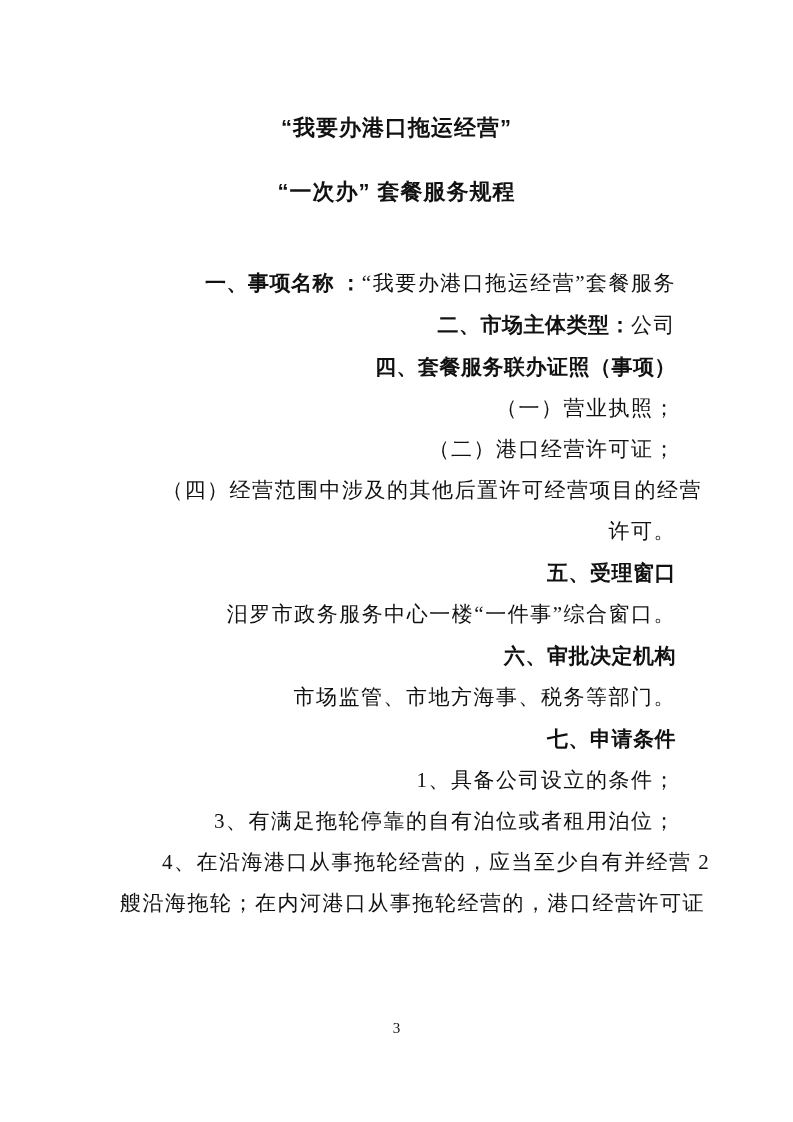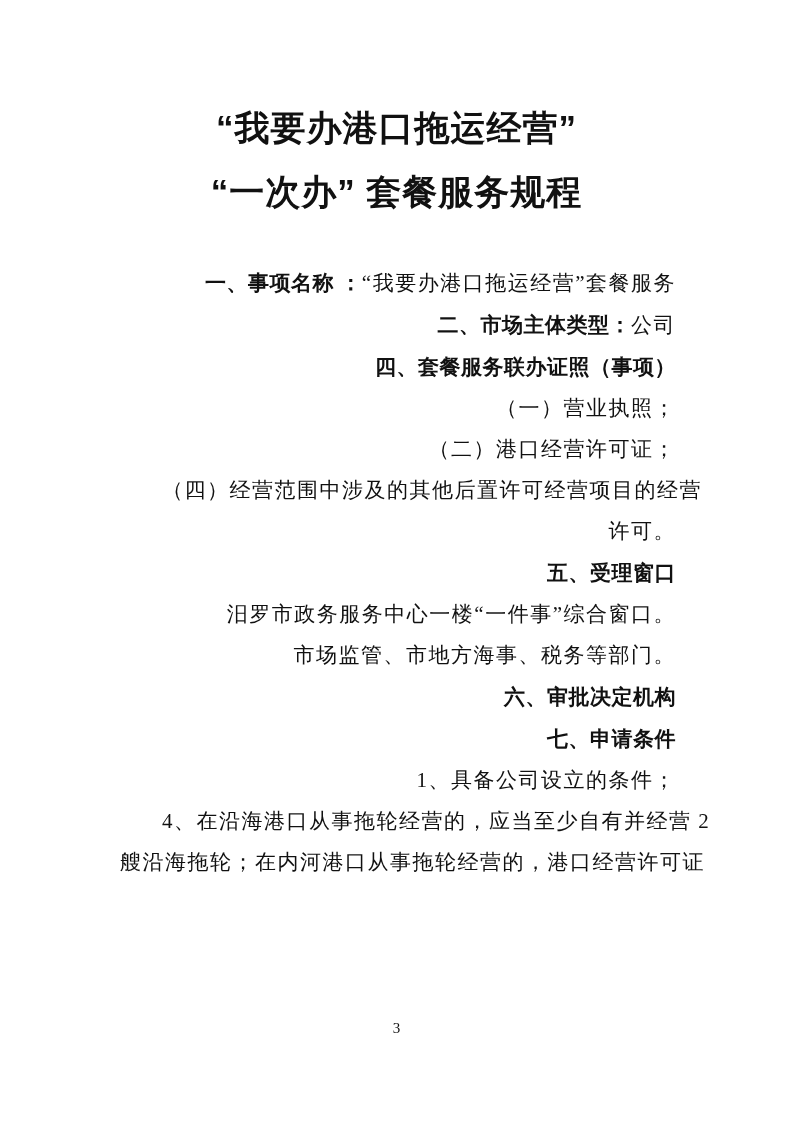--- a/index.html
+++ b/index.html
@@ -12,21 +12,21 @@
     overflow: hidden;
   }
   .title-block {
     position: absolute;
     top: 96px;
     left: 0;
     right: 0;
     text-align: center;
     font-family: "Liberation Sans", sans-serif;
     font-weight: bold;
-    font-size: 35px;
+    font-size: 22px;
     letter-spacing: 1px;
   }
   .title-line { line-height: 64px; }
   .content {
     position: absolute;
     top: 262px;
     left: 120px;
     width: 556px;
     font-size: 21px;
   }
@@ -82,28 +82,29 @@
 
 
     <div class="line indent"><span class="txt">（四）经营范围中涉及的其他后置许可经营项目的经营</span></div>
 
     <div class="line"><span class="txt">许可。</span></div>
 
     <div class="line"><span class="lbl">五、受理窗口</span></div>
 
     <div class="line"><span class="txt">汨罗市政务服务中心一楼“一件事”综合窗口。</span></div>
 
+    <div class="line"><span class="lbl">六、审批决定机构</span></div>
+
     <div class="line"><span class="txt">市场监管、市地方海事、税务等部门。</span></div>
-
-    <div class="line"><span class="lbl">六、审批决定机构</span></div>
 
     <div class="line"><span class="lbl">七、申请条件</span></div>
 
     <div class="line indent"><span class="txt">1、具备公司设立的条件；</span></div>
 
+    <div class="line indent"><span class="txt">3、有满足拖轮停靠的自有泊位或者租用泊位；</span></div>
 
     <div class="line indent"><span class="txt">4、在沿海港口从事拖轮经营的，应当至少自有并经营 2</span></div>
 
     <div class="line"><span class="txt">艘沿海拖轮；在内河港口从事拖轮经营的，港口经营许可证</span></div>
 
   </div>
 
   <div class="footer">3</div>
 
 </div>

